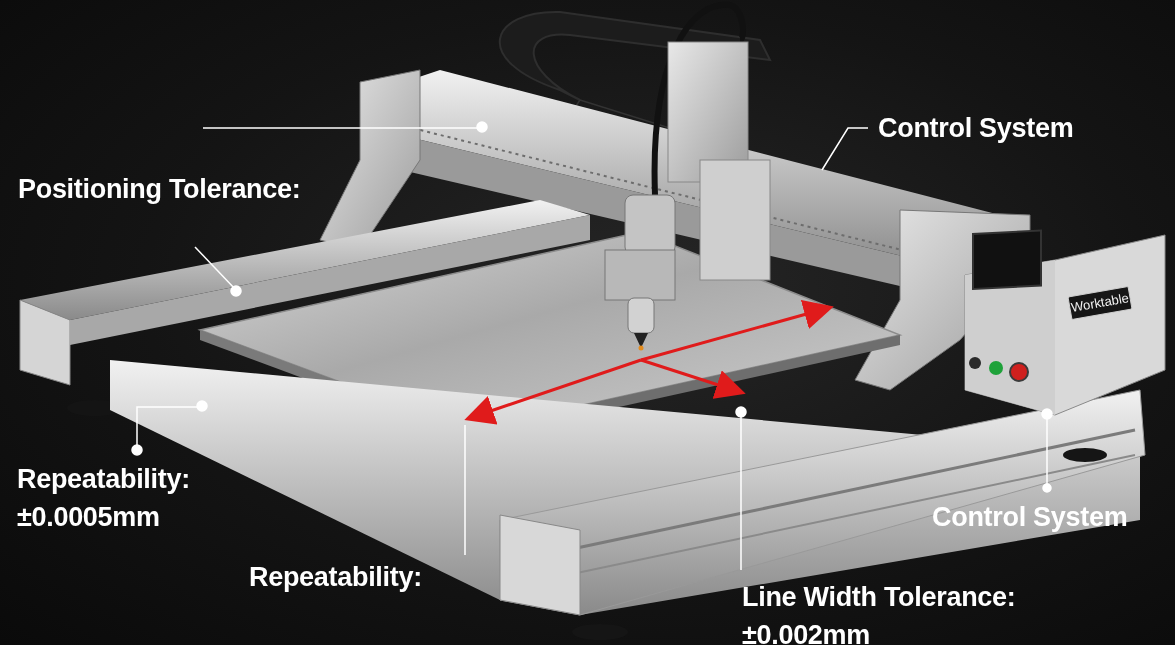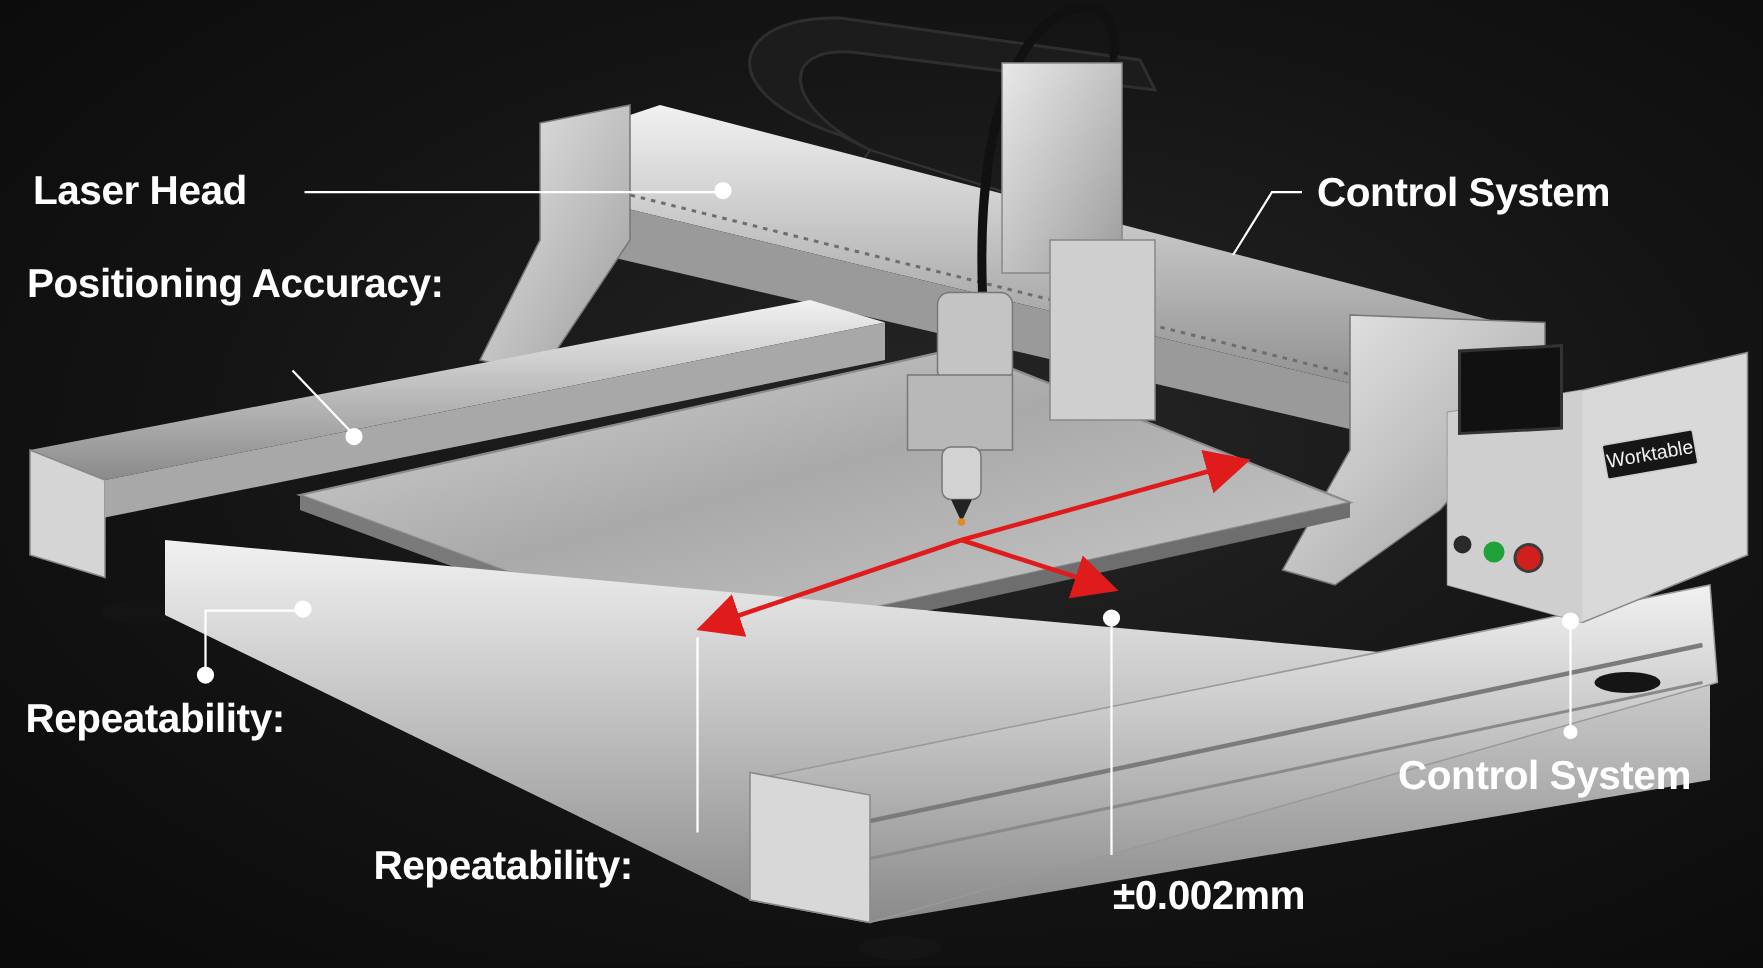--- a/index.html
+++ b/index.html
@@ -113,41 +113,40 @@
       <line x1="741" y1="412" x2="741" y2="570"></line>
       <circle cx="741" cy="412" r="5" fill="#fff"></circle>
       <line x1="1047" y1="415" x2="1047" y2="488"></line>
       <circle cx="1047" cy="414" r="5" fill="#fff"></circle>
       <circle cx="1047" cy="488" r="4" fill="#fff"></circle>
     </g>
   </svg>
 
   <div class="badge">Worktable</div>
 
-  <div class="label" style="left:22px; top:108px;">
-    <span>Laser Head</span>
-  </div>
 
   <div class="label" style="left:18px; top:170px;">
-    <span class="line2">Positioning Accuracy:</span>
+    <span class="line2">Positioning Tolerance:</span>
   </div>
 
   <div class="label" style="left:878px; top:109px;">
     <span>Control System</span>
   </div>
 
   <div class="label" style="left:17px; top:460px;">
     <span class="line2">Repeatability:</span>
+    <span class="line2">±0.0005mm</span>
   </div>
 
   <div class="label" style="left:249px; top:558px;">
     <span class="line2">Repeatability:</span>
   </div>
 
   <div class="label" style="left:742px; top:578px;">
+    <span class="line2">Line Width Tolerance:</span>
     <span class="line2">±0.002mm</span>
   </div>
 
   <div class="label" style="left:932px; top:498px;">
     <span>Control System</span>
   </div>
 
 </div>
 
 </body></html>

